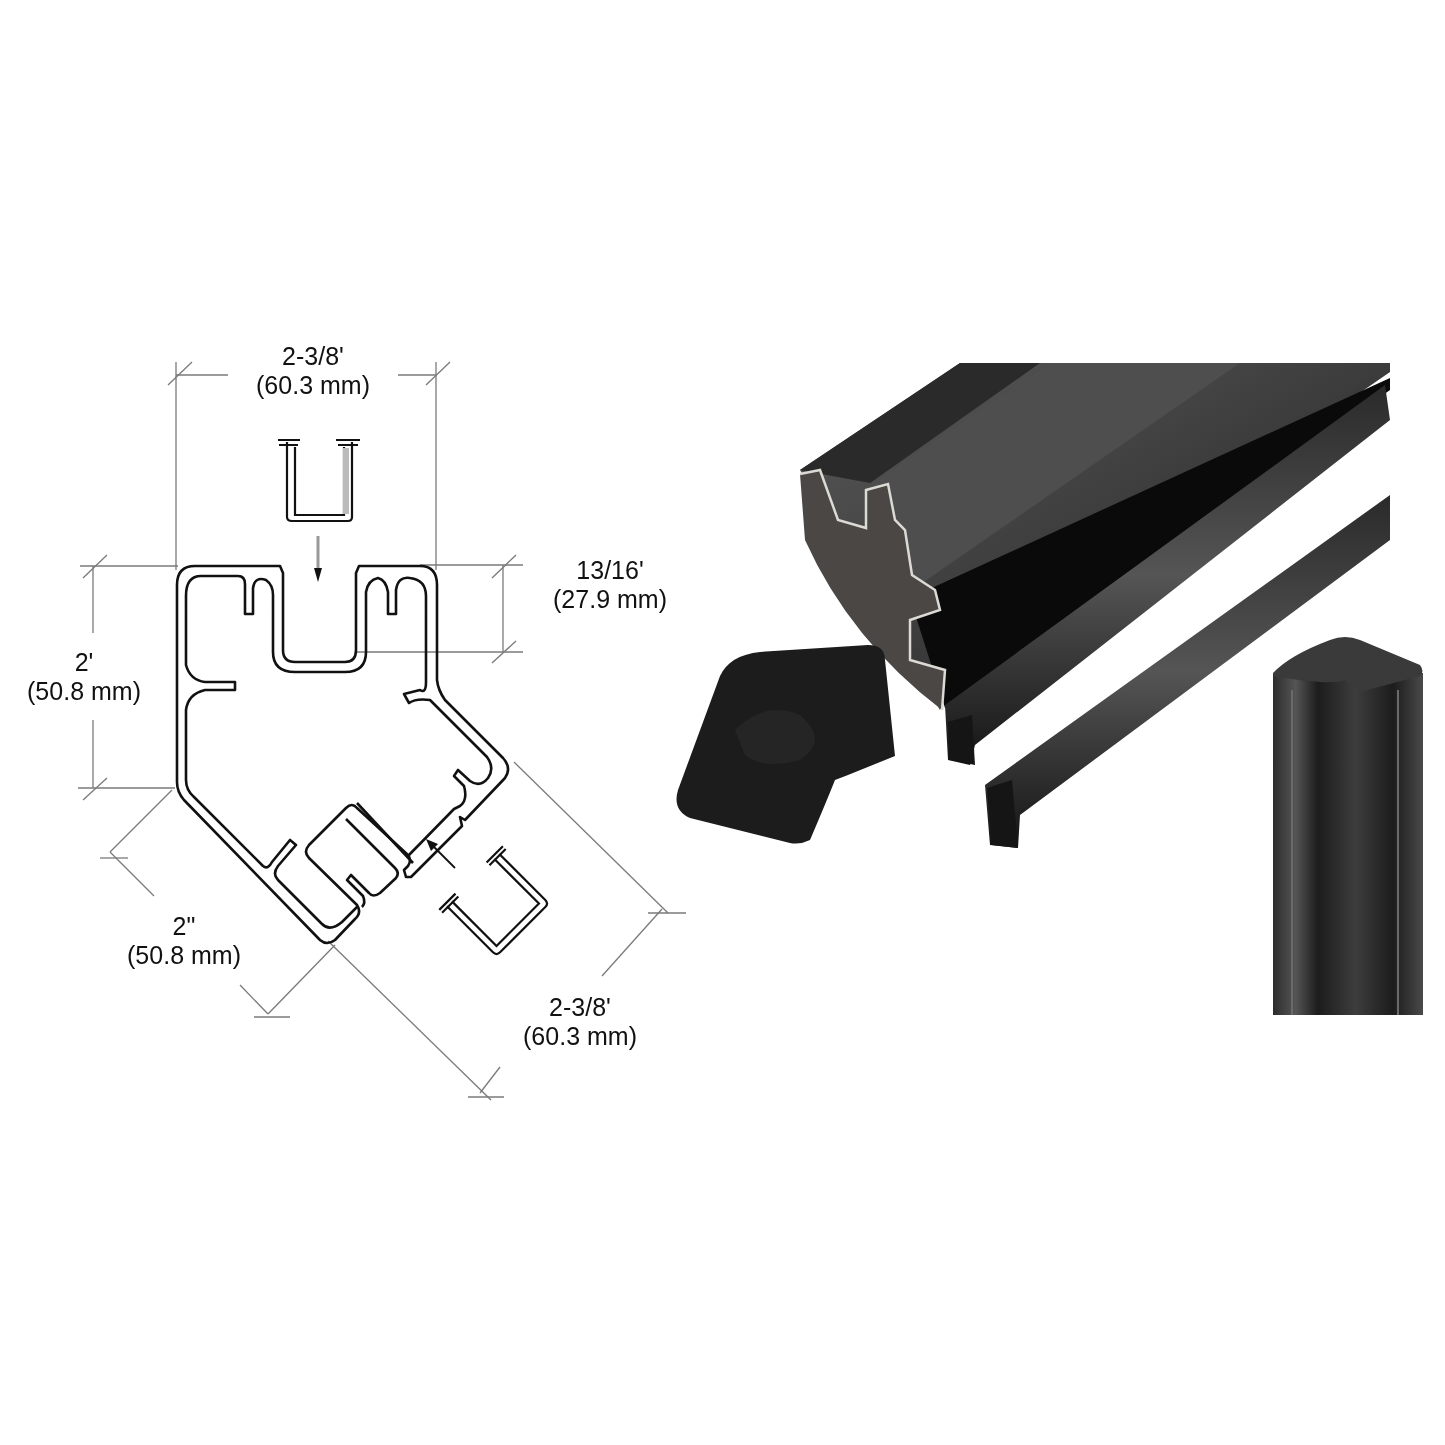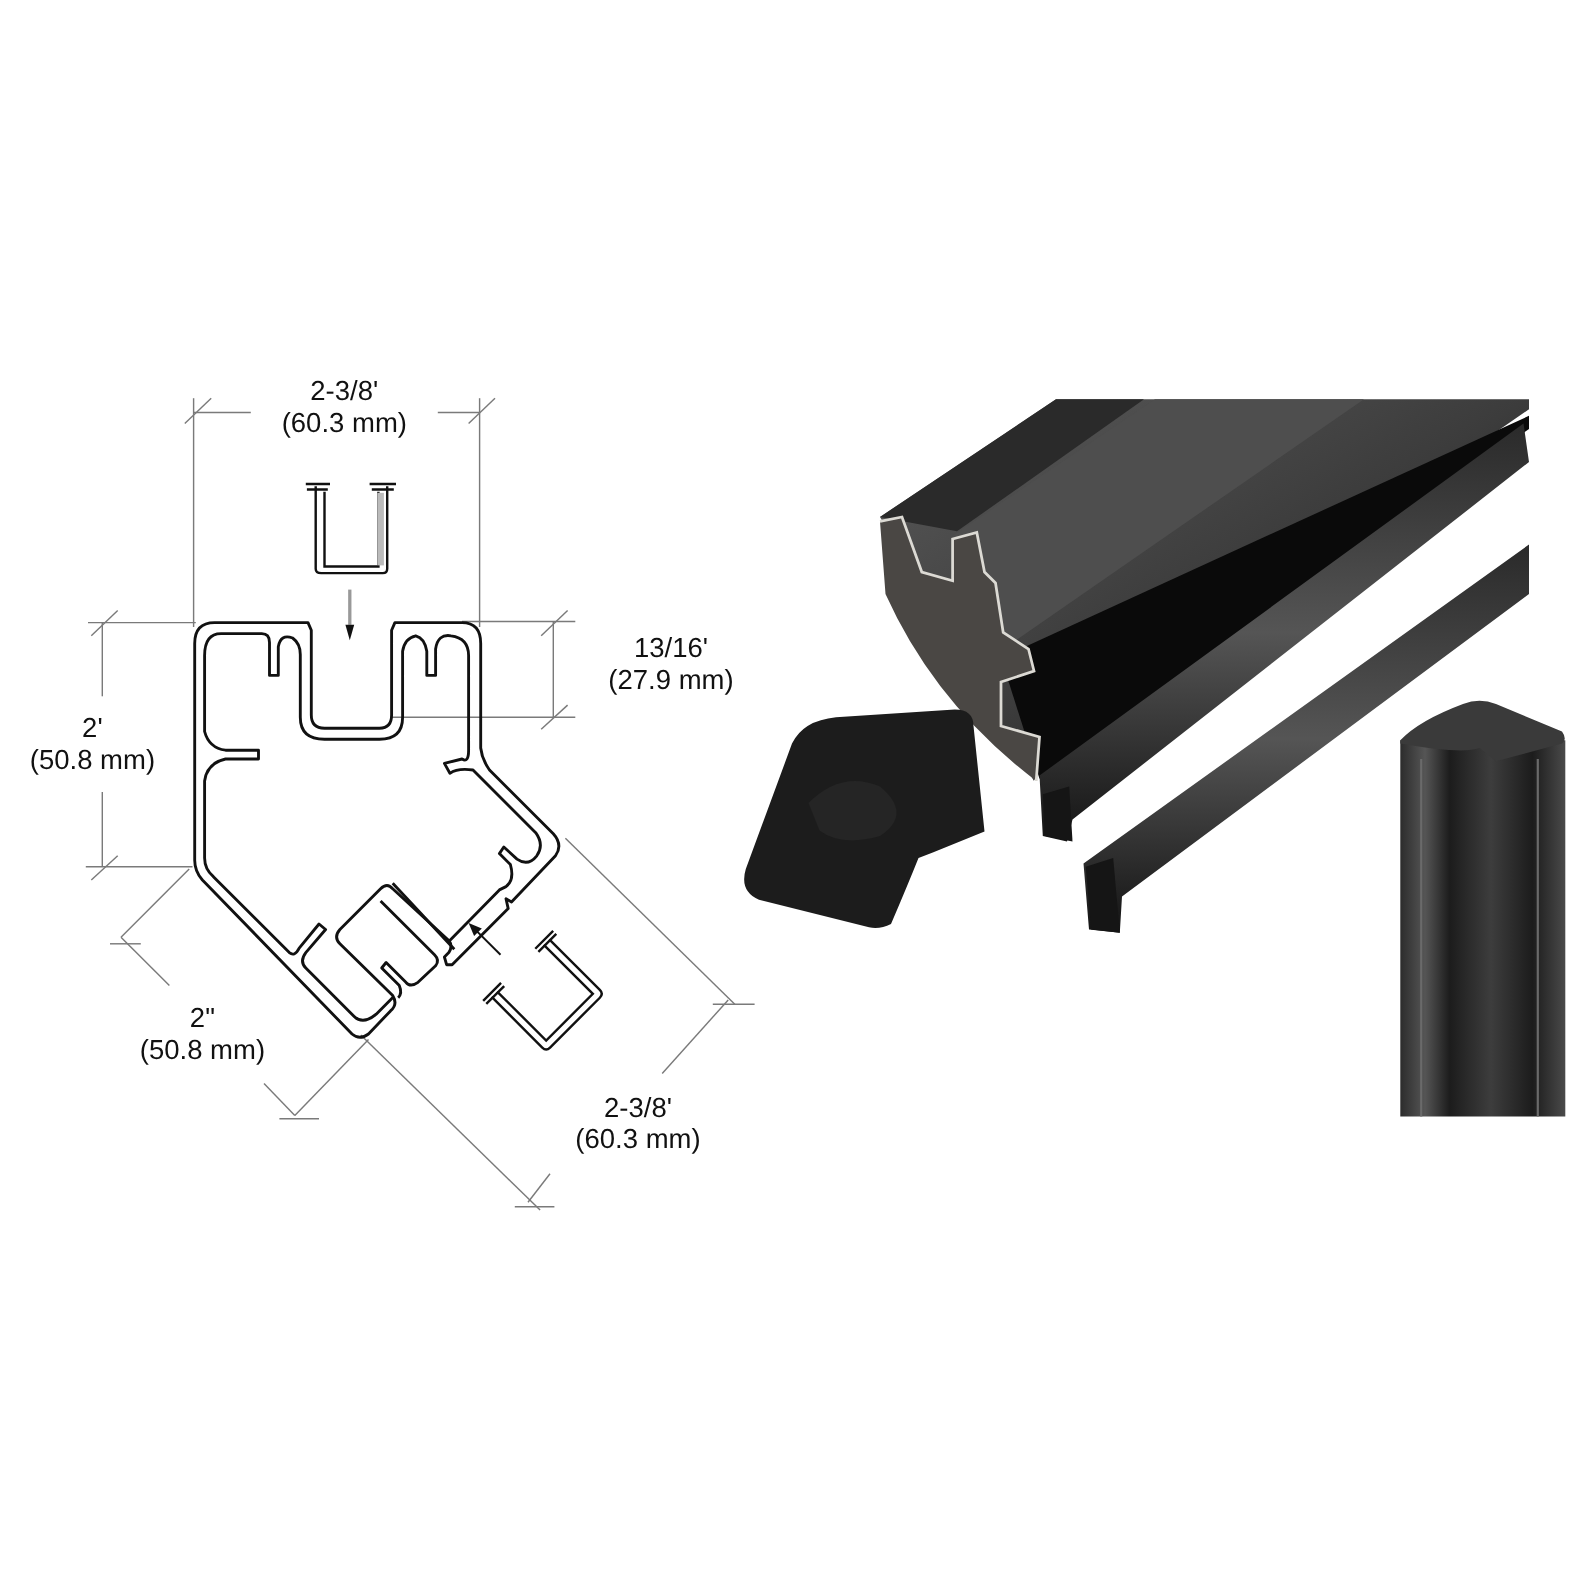--- a/index.html
+++ b/index.html
@@ -94,21 +94,21 @@
   </svg>
 
   <div class="dim-label" style="left:313px; top:342px;">
     <span>2-3/8'</span>
     <span>(60.3 mm)</span>
   </div>
   <div class="dim-label" style="left:84px; top:648px;">
     <span>2'</span>
     <span>(50.8 mm)</span>
   </div>
-  <div class="dim-label" style="left:610px; top:575px;">
+  <div class="dim-label" style="left:610px; top:556px;">
     <span>13/16'</span>
     <span>(27.9 mm)</span>
   </div>
   <div class="dim-label" style="left:184px; top:912px;">
     <span>2"</span>
     <span>(50.8 mm)</span>
   </div>
   <div class="dim-label" style="left:580px; top:993px;">
     <span>2-3/8'</span>
     <span>(60.3 mm)</span>

